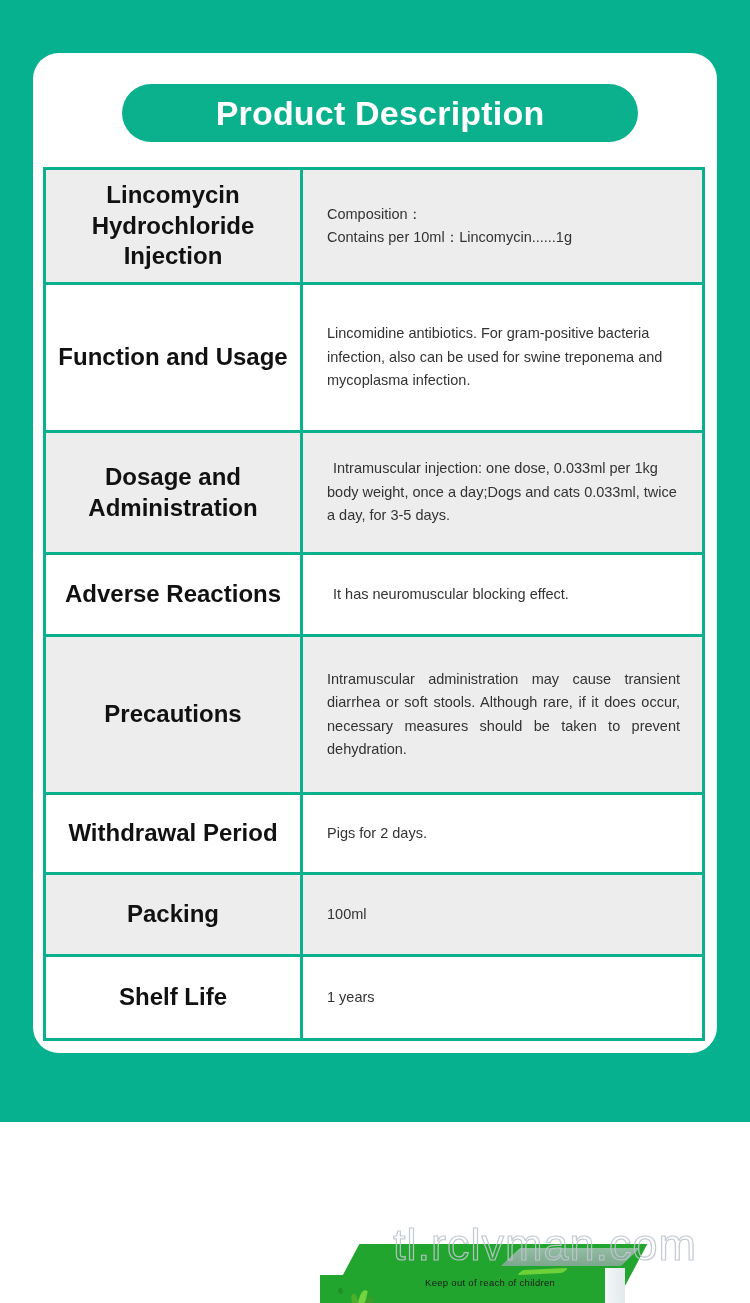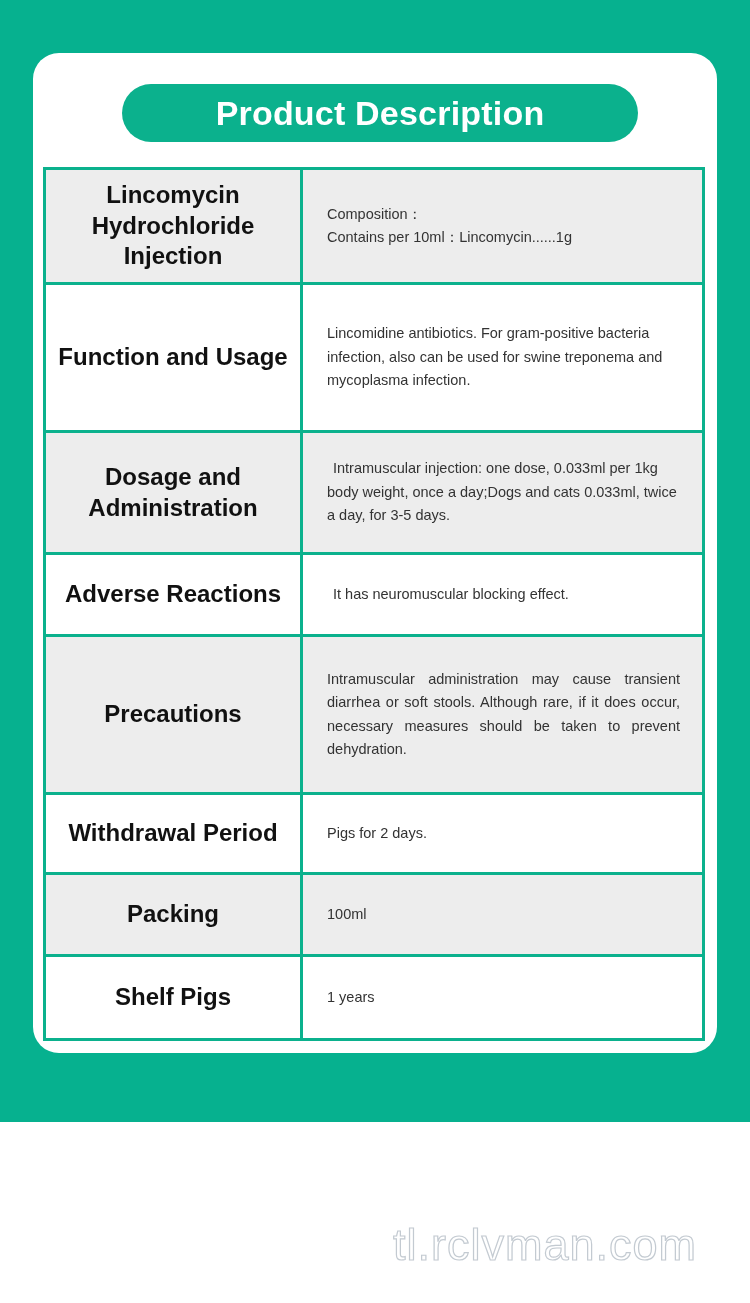--- a/index.html
+++ b/index.html
@@ -276,26 +276,43 @@
           <td class="label-cell">Withdrawal Period</td>
           <td class="desc-cell">Pigs for 2 days.</td>
         </tr>
 
         <tr class="shaded r-h7">
           <td class="label-cell">Packing</td>
           <td class="desc-cell">100ml</td>
         </tr>
 
         <tr class="plain r-h8">
-          <td class="label-cell">Shelf Pigs</td>
+          <td class="label-cell">Shelf Life</td>
           <td class="desc-cell">1 years</td>
         </tr>
 
       </tbody>
     </table>
   </div>
 
   <div class="photo-area"></div>
 
+  <div class="box-wrap">
+    <div class="box-top">
+      <div class="box-top-label"></div>
+      <div class="box-top-leaf"></div>
+    </div>
+    <div class="box-side"></div>
+    <div class="box-front">
+      
+    </div>
+    <div class="box-front-text">Keep out of reach of children</div>
+    <div class="box-leaf-logo">
+      <i class="l1"></i>
+        <i class="l2"></i>
+        <i class="l3"></i>
+    </div>
+    <div class="box-reg">®</div>
+  </div>
 
   <div class="watermark">tl.rclvman.com</div>
 
 </div>
 
 </body></html>

